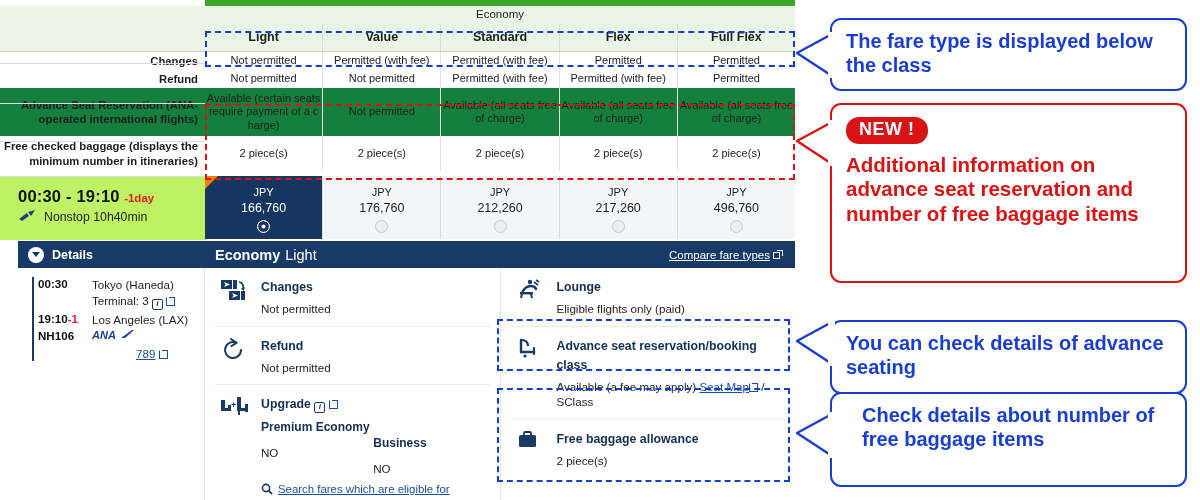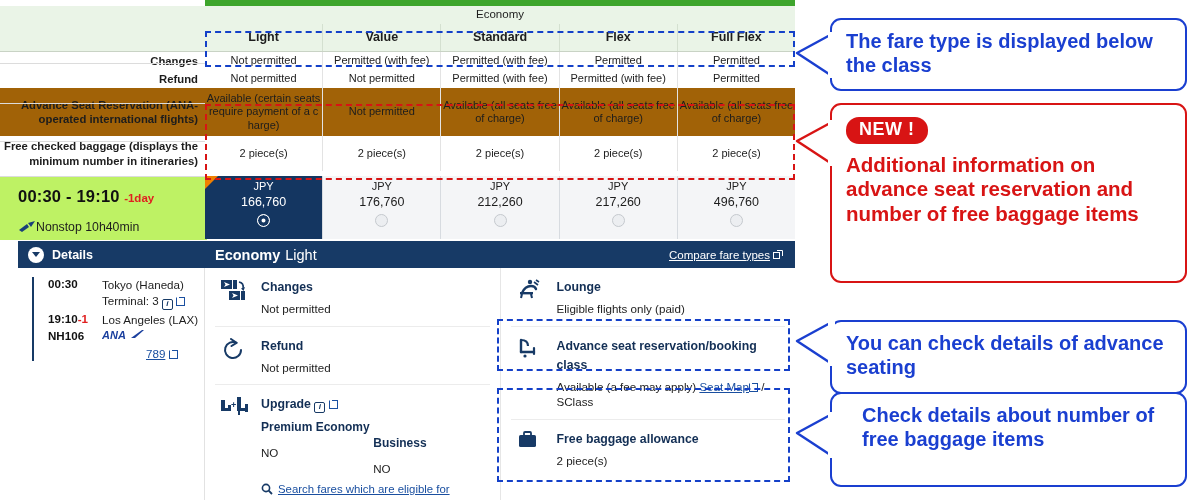--- a/index.html
+++ b/index.html
@@ -37,21 +37,21 @@
   }
 
   .greenbar { height: 6px; background: #3ea52c; }
   .row-class { height: 18px; background: #eaf4e7; }
   .row-class .mcell { font-size: 11.5px; color: #1d1d1d; }
   .row-type { height: 27px; background: #eaf4e7; }
   .row-type .mcell { font-weight: bold; font-size: 12.5px; }
   .row-sep { height: 1px; background: #c9d3c5; }
 
   .row-changes, .row-refund { height: 18px; background: #ffffff; }
-  .row-asr { height: 48px; background: #a16207; }
+  .row-asr { height: 48px; background: #15803d; }
   .row-bag { height: 35px; background: #ffffff; }
   .row-changes .mcell, .row-refund .mcell,
   .row-asr .mcell, .row-bag .mcell { border-left: 1px solid #e3e3e3; }
   .row-changes .mcell:first-child, .row-refund .mcell:first-child,
   .row-asr .mcell:first-child, .row-bag .mcell:first-child { border-left: none; }
   .row-class .mcell, .row-type .mcell { border-left: 1px solid #d4e0d0; }
   .row-class .mcell:first-child, .row-type .mcell:first-child { border-left: none; }
 
   .hairline { position: absolute; left: 0; width: 205px; height: 1px; background: #dcdcdc; }
 
@@ -68,29 +68,29 @@
     border-right: 4px solid transparent; border-bottom: 5px solid #1a3a6b; }
 
   
   .flightstrip {
     position: absolute; left: 0; top: 176px; width: 207px; height: 64px;
     background: #bef264; border-top: 1px solid #dcdcdc;
     padding: 10px 0 0 18px;
   }
   .ftimes { font-size: 16.5px; font-weight: bold; color: #111; letter-spacing: .2px; }
   .fday { font-size: 11.5px; font-weight: bold; color: #e02020; }
-  .fnonstop { display: flex; align-items: center; gap: 0; margin-top: 14px; }
+  .fnonstop { display: flex; align-items: flex-start; gap: 8px; margin-top: 4px; }
   .fnonstop-txt { font-size: 12.3px; color: #1d1d1d; }
 
   
   .pricerow { position: absolute; left: 205px; top: 176px; width: 590px; height: 63px; display: flex; }
   .pcell {
     flex: 1 1 0; background: #f4f5f7; border-left: 1px solid #d7dbe0;
     display: flex; flex-direction: column; align-items: center;
-    padding-top: 4px; position: relative;
+    padding-top: 10px; position: relative;
   }
   .pcell:first-child { border-left: none; }
   .pcell.sel { background: #143661; }
   .pcur { font-size: 11px; color: #1d1d1d; line-height: 1.25; }
   .pamt { font-size: 12.5px; color: #1d1d1d; line-height: 1.3; }
   .pcell.sel .pcur, .pcell.sel .pamt { color: #ffffff; }
   .pradio { margin-top: 4px; width: 13px; height: 13px; border-radius: 50%;
     border: 1px solid #c5c9ce; background: #eceef1; }
   .pcell.sel .pradio {
     background: #ffffff; border: 1px solid #ffffff;
@@ -121,21 +121,21 @@
   .cb-sub { color: #ffffff; font-size: 14.5px; font-weight: normal; margin-left: 5px; }
   .cb-link { margin-left: auto; color: #ffffff; font-size: 11.5px;
     text-decoration: underline; display: flex; align-items: center; gap: 3px; }
 
   
   .itin {
     position: absolute; left: 18px; top: 268px; width: 187px; height: 232px;
     background: #ffffff; border-right: 1px solid #e2e2e2;
     padding: 9px 0 0 14px;
   }
-  .itin-inner { border-left: 2px solid #173a66; padding-left: 14px; }
+  .itin-inner { border-left: 2px solid #173a66; padding-left: 4px; }
   .itrow { display: flex; font-size: 11.6px; color: #1d1d1d; margin-bottom: 2px; }
   .ittime { width: 54px; flex: 0 0 54px; font-weight: bold; color: #111; }
   .ittime .minus { color: #e02020; }
   .itbody { flex: 1; line-height: 1.35; }
   .itlink { color: #1a4fa0; text-decoration: underline; margin-left: 44px; }
   .ibox { display: inline-flex; align-items: center; justify-content: center;
     width: 11px; height: 11px; border: 1px solid #173a66; border-radius: 2px;
     font-size: 8px; font-weight: bold; font-style: italic; color: #173a66;
     vertical-align: -1px; }
   .extlink { display: inline-block; width: 9px; height: 9px; position: relative;

